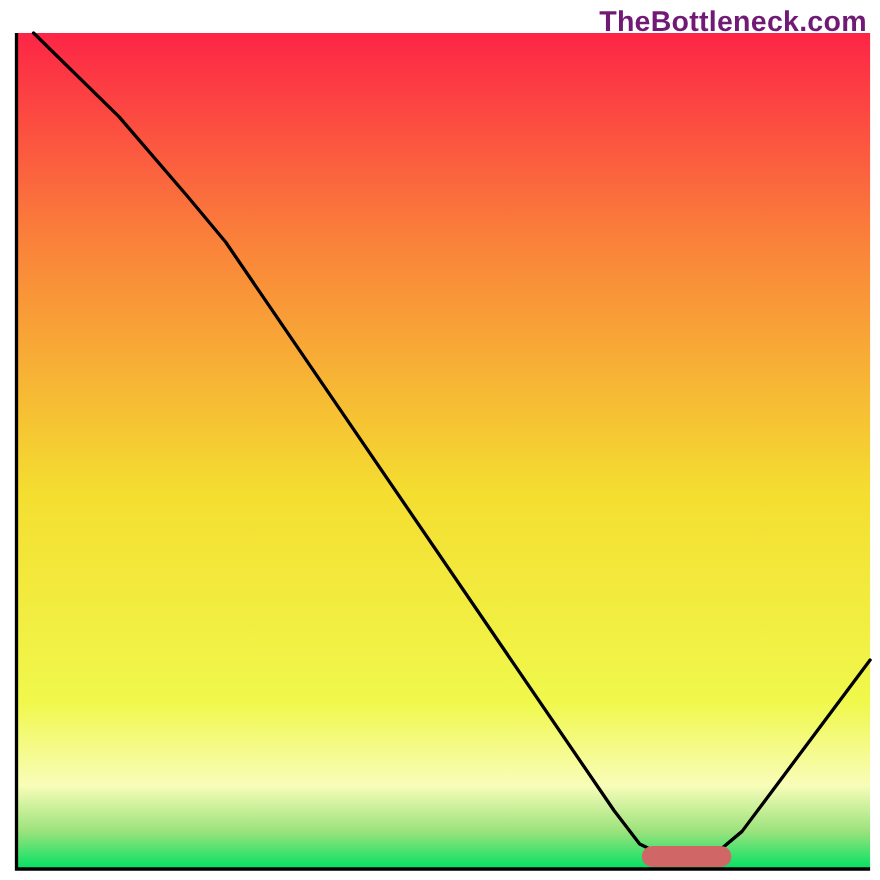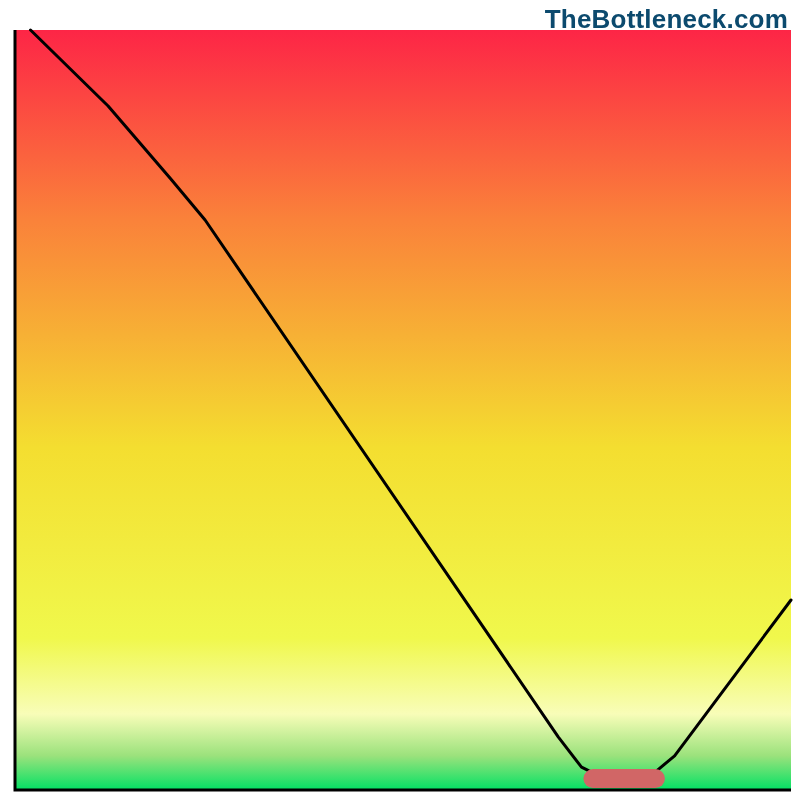--- a/index.html
+++ b/index.html
@@ -15,21 +15,21 @@
     width: 800px;
     height: 800px;
   }
   .watermark {
     position: absolute;
     top: 4px;
     right: 12px;
     font-family: Arial, Helvetica, sans-serif;
     font-size: 26px;
     font-weight: 600;
-    color: #0c4a6e;
+    color: #701a75;
     z-index: 20;
     letter-spacing: 0.2px;
   }
   svg.plot {
     position: absolute;
     top: 0;
     left: 0;
     width: 800px;
     height: 800px;
   }

